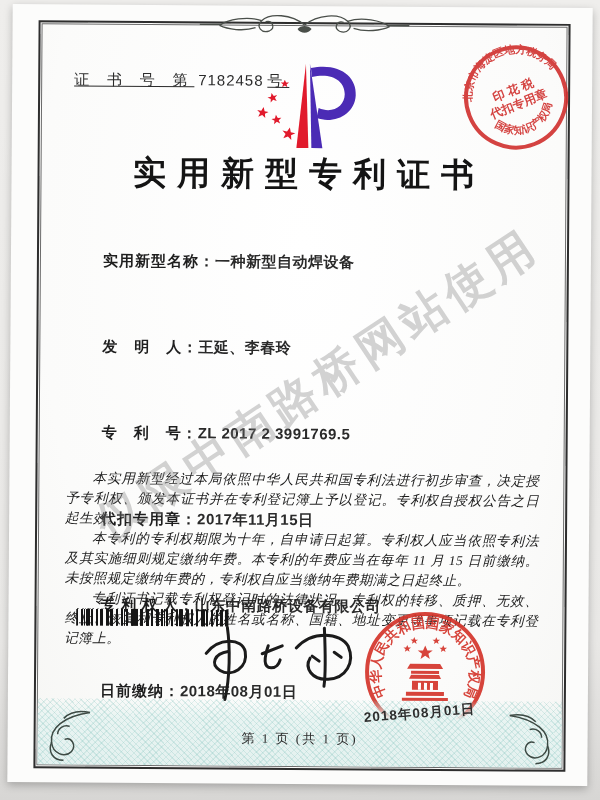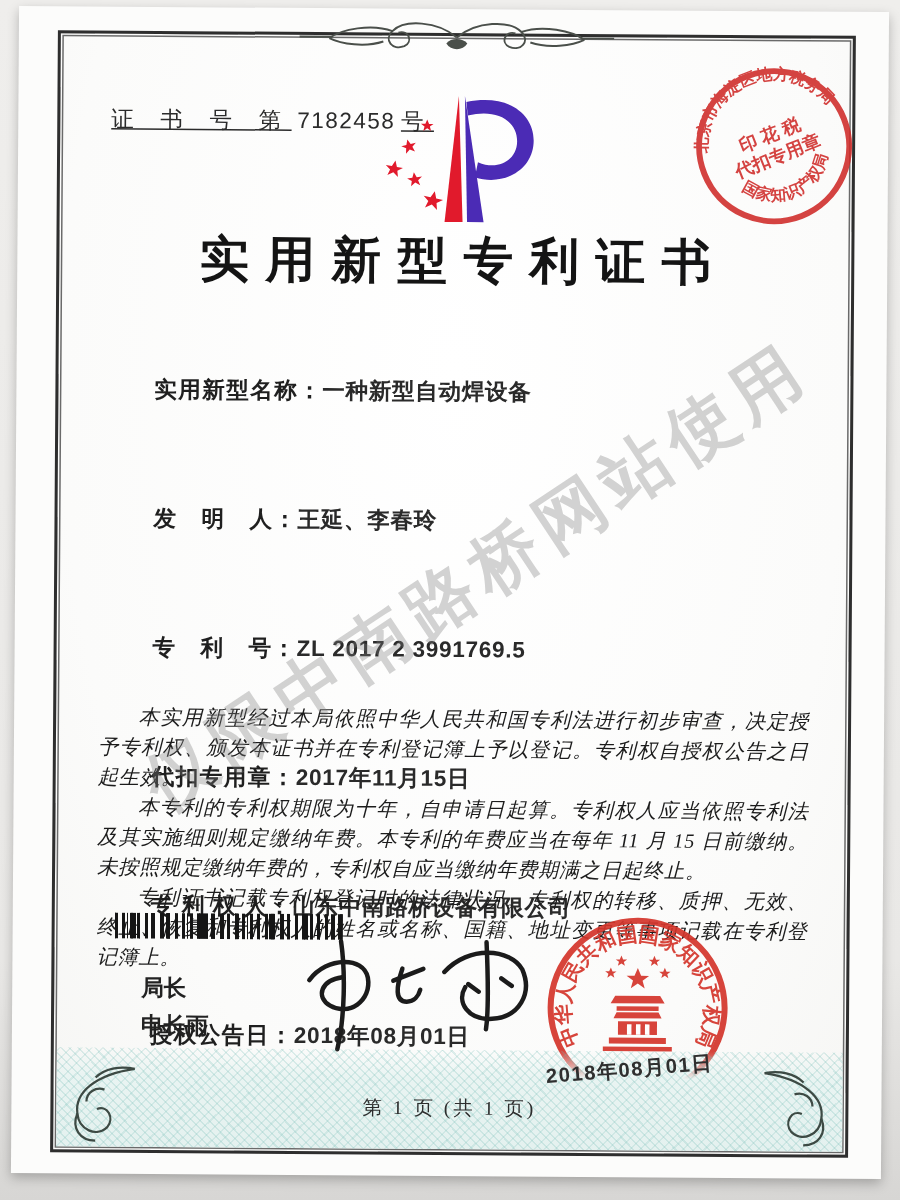--- a/index.html
+++ b/index.html
@@ -146,36 +146,32 @@
       <div class="field-row">
         <span class="flabel">专　利　号：</span><span class="fvalue">ZL 2017 2 3991769.5</span>
       </div>
       <div class="field-row">
         <span class="flabel">代扣专用章：</span><span class="fvalue">2017年11月15日</span>
       </div>
       <div class="field-row">
         <span class="flabel">专 利 权 人：</span><span class="fvalue">山东中南路桥设备有限公司</span>
       </div>
       <div class="field-row">
-        <span class="flabel">授权公告日：</span><span class="fvalue">2018年08月01日</span>
+        <span class="flabel">日前缴纳：</span><span class="fvalue">2018年08月01日</span>
       </div>
     </div>
 
     <div class="body-text">
       <p>本实用新型经过本局依照中华人民共和国专利法进行初步审查，决定授予专利权、颁发本证书并在专利登记簿上予以登记。专利权自授权公告之日起生效。</p>
       <p>本专利的专利权期限为十年，自申请日起算。专利权人应当依照专利法及其实施细则规定缴纳年费。本专利的年费应当在每年 11 月 15 日前缴纳。未按照规定缴纳年费的，专利权自应当缴纳年费期满之日起终止。</p>
       <p>专利证书记载专利权登记时的法律状况。专利权的转移、质押、无效、终止、恢复和专利权人的姓名或名称、国籍、地址变更等事项记载在专利登记簿上。</p>
     </div>
 
     <div class="barcode"></div>
 
-    <div class="commissioner">
-      <div>局长</div>
-      <div>申长雨</div>
-    </div>
 
     <svg class="signature" viewBox="0 0 168 92">
       <g fill="none" stroke="#1b1b1b" stroke-width="3" stroke-linecap="round">
         <path d="M14,38 C26,22 50,22 53,36 C56,52 40,62 28,55 C18,49 22,38 36,36"></path>
         <path d="M35,12 C38,32 38,62 33,84"></path>
         <path d="M76,30 C72,42 71,52 79,52 C84,52 87,48 88,44"></path>
         <path d="M70,38 L90,30"></path>
         <path d="M104,32 C120,14 148,16 156,30 C163,46 154,62 136,63 C120,64 112,52 118,42"></path>
         <path d="M132,12 C133,32 134,56 132,70"></path>
         <path d="M120,40 l 7,5 M142,36 l 7,5"></path>

